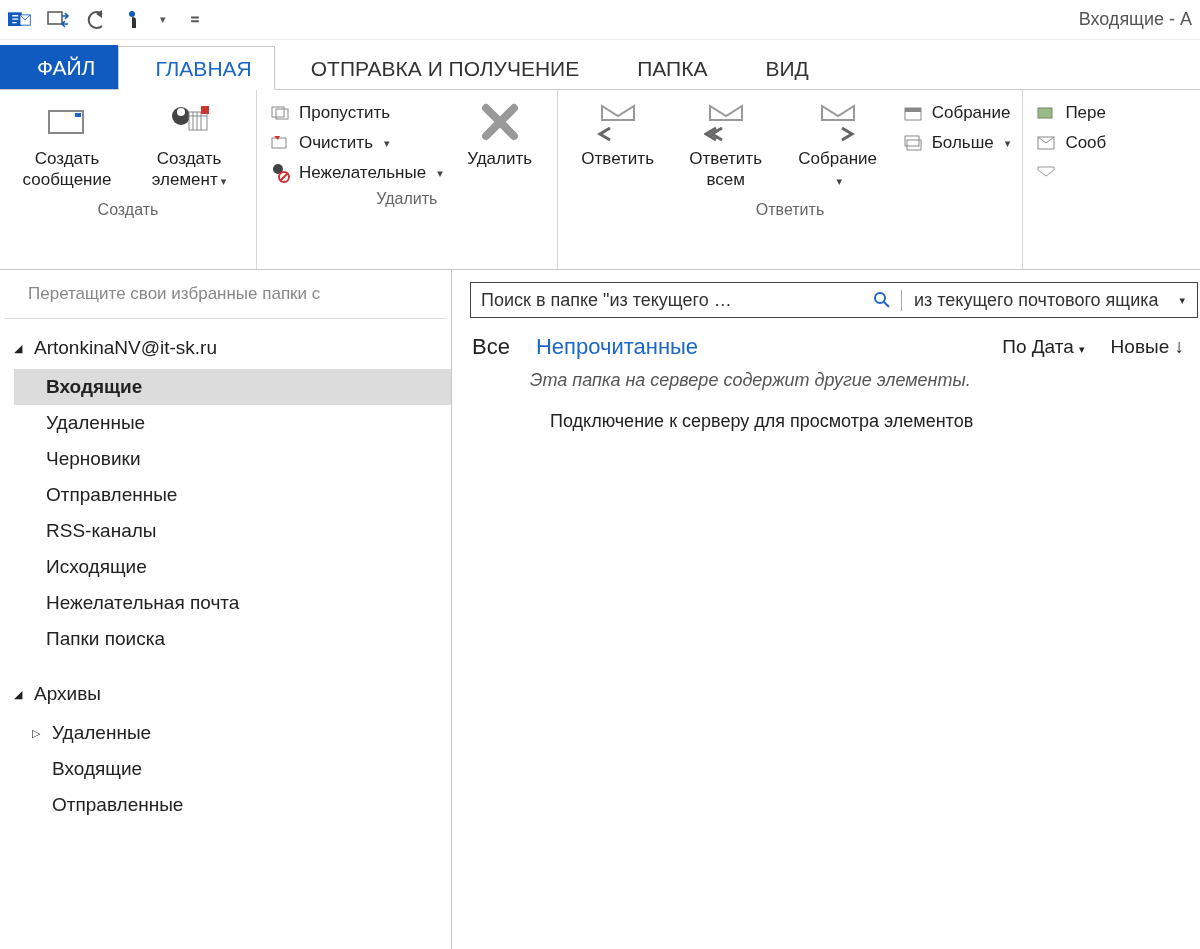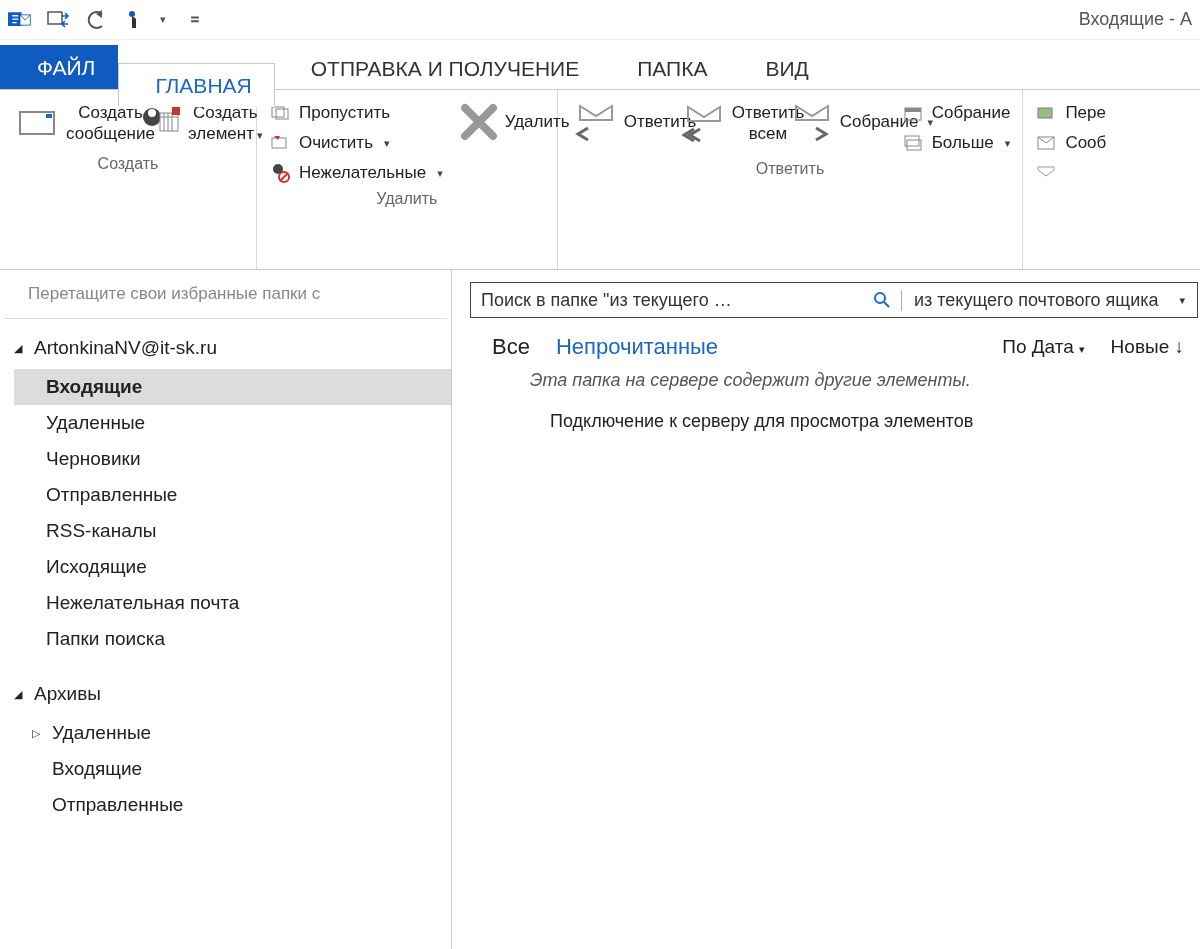--- a/index.html
+++ b/index.html
@@ -36,21 +36,21 @@
 .tab.file {
   background: #0f5bbf;
   color: #fff;
   border: 1px solid #0f5bbf;
 }
 .tab.active {
   color: #1a66c9;
   border: 1px solid #c8c8c8;
   border-bottom: 1px solid #fff;
   position: relative;
-  top: 18px;
+  top: 1px;
   background: #fff;
 }
 .tab.normal { color: #333; }
 .ribbon {
   display: flex;
   border-bottom: 1px solid #c8c8c8;
   height: 180px;
 }
 .ribgroup {
   display: flex;
@@ -60,21 +60,21 @@
   border-right: 1px solid #d8d8d8;
 }
 .ribgroup .row { display: flex; align-items: flex-start; gap: 12px; }
 .ribgroup .label {
   font-size: 16px;
   color: #666;
   padding-top: 6px;
 }
 .bigbtn {
   display: flex;
-  flex-direction: row;
+  flex-direction: column;
   align-items: center;
   gap: 6px;
   padding: 4px;
   width: 110px;
 }
 .bigbtn .glyph { width: 44px; height: 40px; display: flex; align-items: center; justify-content: center; }
 .bigbtn .lbl { font-size: 17px; text-align: center; line-height: 1.25; }
 .smallbtns { display: flex; flex-direction: column; gap: 8px; padding-top: 4px; }
 .smallbtn { display: flex; align-items: center; gap: 8px; font-size: 17px; }
 .smallbtn .ic { width: 22px; height: 22px; display: inline-flex; align-items: center; justify-content: center; }
@@ -141,21 +141,21 @@
   align-items: center;
   gap: 21px;
 }
 .filterbar {
   display: flex;
   align-items: center;
   padding: 16px 16px 6px 2px;
   gap: 26px;
   font-size: 22px;
 }
-.filterbar .flt-all { color: #222; margin-left: 20px; }
+.filterbar .flt-all { color: #222; }
 .filterbar .flt-unread { color: #1a66c9; }
 .filterbar .sort { margin-left: auto; display: flex; gap: 26px; align-items: flex-start; font-size: 19px; color: #222; }
 .server-note {
   color: #555;
   font-style: italic;
   font-size: 18px;
   padding: 4px 4px 20px 60px;
 }
 .connect-note {
   font-size: 18px;

